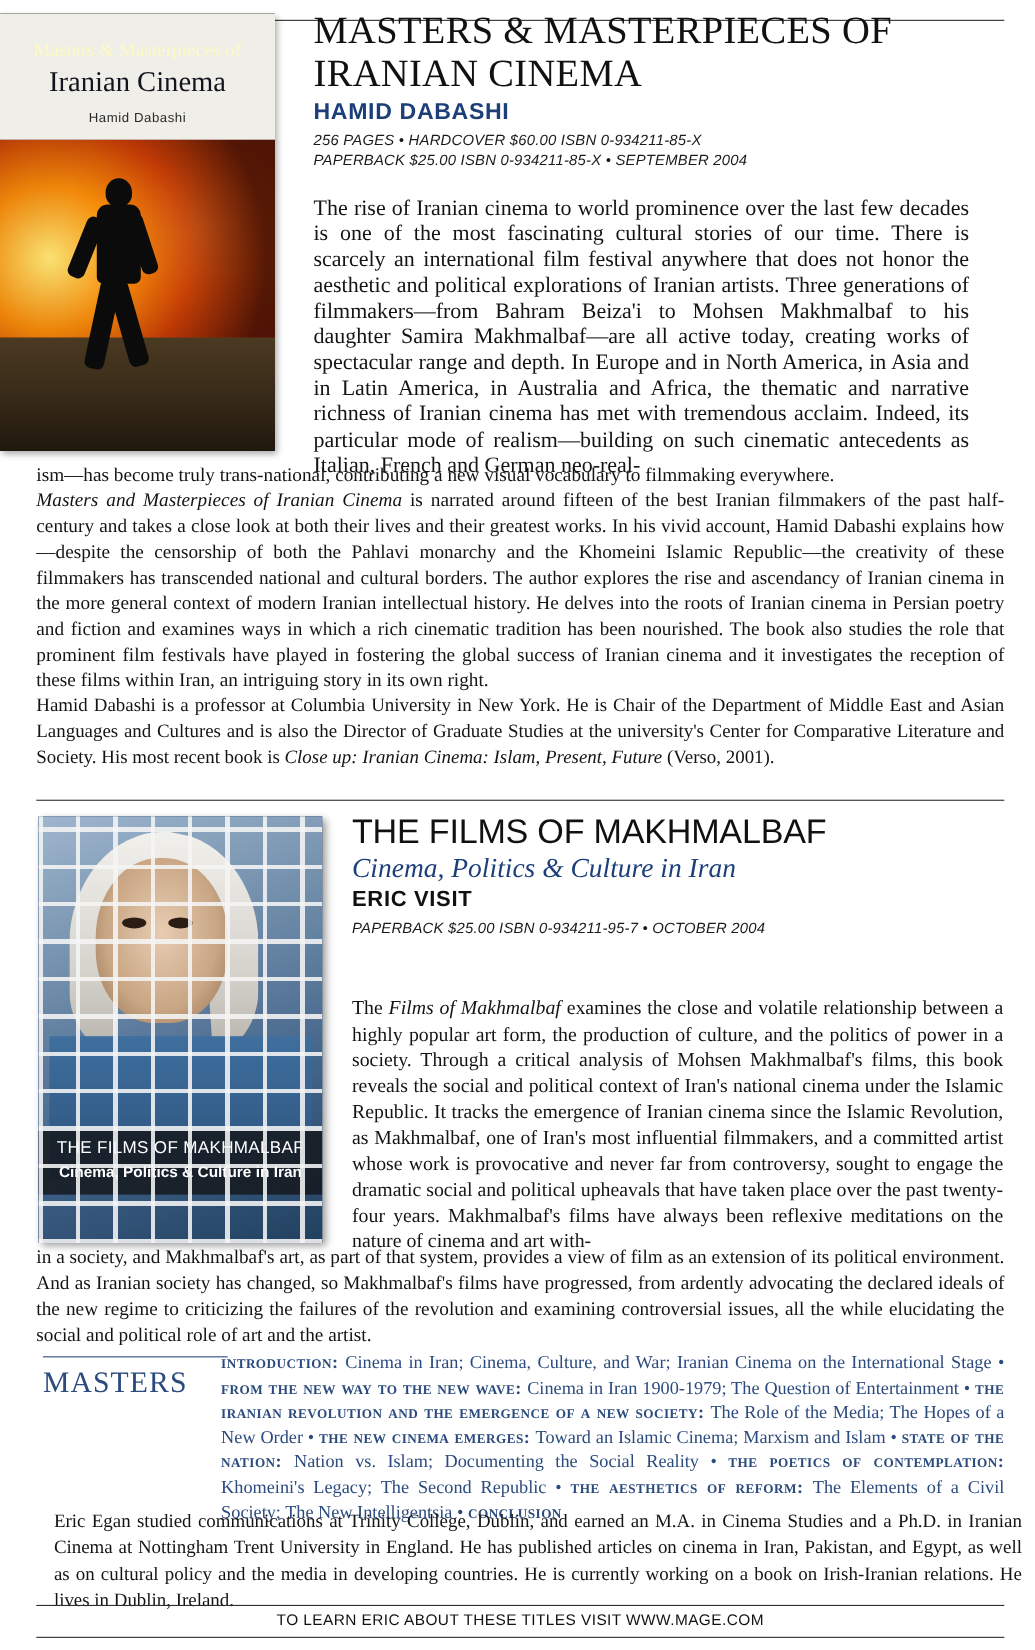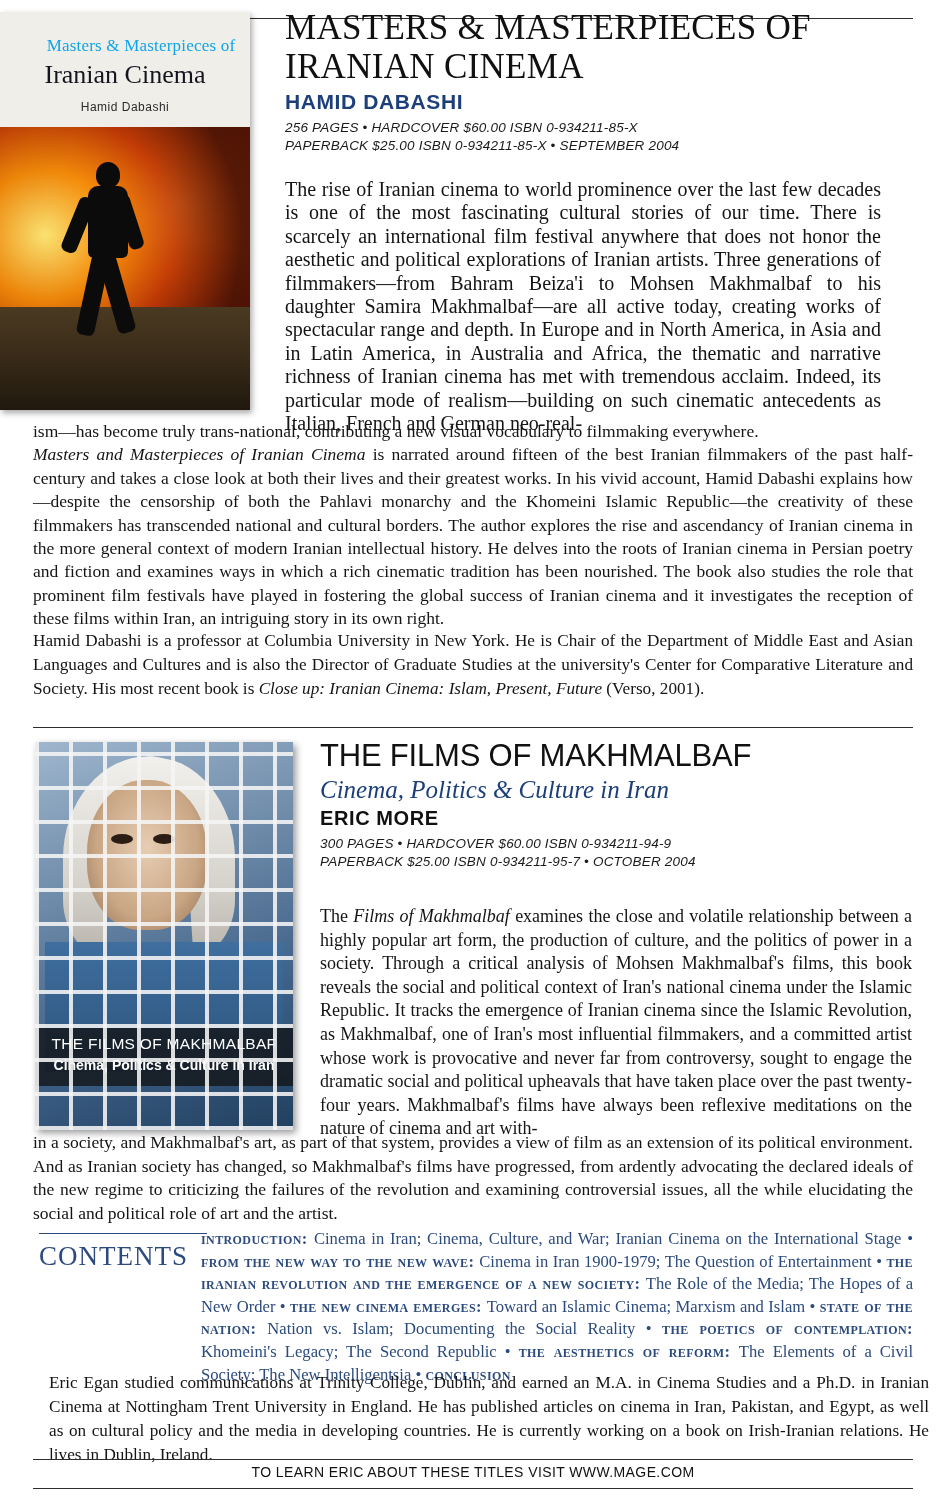--- a/index.html
+++ b/index.html
@@ -42,23 +42,22 @@
     left: 0; top: 0; width: 100%; height: 115px;
     background: #efeee9;
   }
   .cover1 .c1-t1 {
     position: absolute;
     width: 100%;
     top: 24px;
     text-align: center;
     font-family: "Liberation Serif", serif;
     font-size: 17px;
-    color: #0ea5e9;
+    color: #fef9c3;
     letter-spacing: .2px;
-    padding-left: 16px;
   }
   .cover1 .c1-t2 {
     position: absolute;
     width: 100%;
     top: 48px;
     text-align: center;
     font-family: "Liberation Serif", serif;
     font-size: 26px;
     color: #14141e;
   }
@@ -430,35 +429,34 @@
     <div class="band">
       <div class="l1">THE FILMS OF MAKHMALBAF</div>
       <div class="l2">Cinema, Politics &amp; Culture in Iran</div>
     </div>
     <div class="grid"></div>
   </div>
 
   <div class="head2">
     <h1 class="title2">THE FILMS OF MAKHMALBAF</h1>
     <div class="subtitle2">Cinema, Politics &amp; Culture in Iran</div>
-    <div class="author2">ERIC MORE</div>
+    <div class="author2">ERIC VISIT</div>
     <div class="meta">
-      <div>300 PAGES • HARDCOVER $60.00 ISBN 0-934211-94-9</div>
       <div>PAPERBACK $25.00 ISBN 0-934211-95-7 • OCTOBER 2004</div>
     </div>
   </div>
 
   <div class="body2a"><span>The </span><em>Films of Makhmalbaf</em><span> examines the close and volatile relationship between a highly popular art form, the production of culture, and the politics of power in a society. Through a critical analysis of Mohsen Makhmalbaf's films, this book reveals the social and political context of Iran's national cinema under the Islamic Republic. It tracks the emergence of Iranian cinema since the Islamic Revolution, as Makhmalbaf, one of Iran's most influential filmmakers, and a committed artist whose work is provocative and never far from controversy, sought to engage the dramatic social and political upheavals that have taken place over the past twenty-four years. Makhmalbaf's films have always been reflexive meditations on the nature of cinema and art with-</span></div>
 
   <div class="body2b">in a society, and Makhmalbaf's art, as part of that system, provides a view of film as an extension of its political environment. And as Iranian society has changed, so Makhmalbaf's films have progressed, from ardently advocating the declared ideals of the new regime to criticizing the failures of the revolution and examining controversial issues, all the while elucidating the social and political role of art and the artist.</div>
 
   <div class="contents-wrap">
     <div class="contents-label">
       <div class="rule-top"></div>
-      <span>CONTENTS</span>
+      <span>MASTERS</span>
     </div>
     <div class="contents-text" id="contents-text"><span class="hd">introduction: </span><span>Cinema in Iran; Cinema, Culture, and War; Iranian Cinema on the International Stage • </span><span class="hd">from the new way to the new wave: </span><span>Cinema in Iran 1900-1979; The Question of Entertainment • </span><span class="hd">the iranian revolution and the emergence of a new society: </span><span>The Role of the Media; The Hopes of a New Order • </span><span class="hd">the new cinema emerges: </span><span>Toward an Islamic Cinema; Marxism and Islam • </span><span class="hd">state of the nation: </span><span>Nation vs. Islam; Documenting the Social Reality • </span><span class="hd">the poetics of contemplation: </span><span>Khomeini's Legacy; The Second Republic • </span><span class="hd">the aesthetics of reform: </span><span>The Elements of a Civil Society; The New Intelligentsia • </span><span class="hd">conclusion</span></div>
   </div>
 
   <div class="bio2">Eric Egan studied communications at Trinity College, Dublin, and earned an M.A. in Cinema Studies and a Ph.D. in Iranian Cinema at Nottingham Trent University in England. He has published articles on cinema in Iran, Pakistan, and Egypt, as well as on cultural policy and the media in developing countries. He is currently working on a book on Irish-Iranian relations. He lives in Dublin, Ireland.</div>
 
   <div class="footer-rule"></div>
   <div class="footer">TO LEARN ERIC ABOUT THESE TITLES VISIT WWW.MAGE.COM</div>
   <div class="bottom-rule"></div>
 

